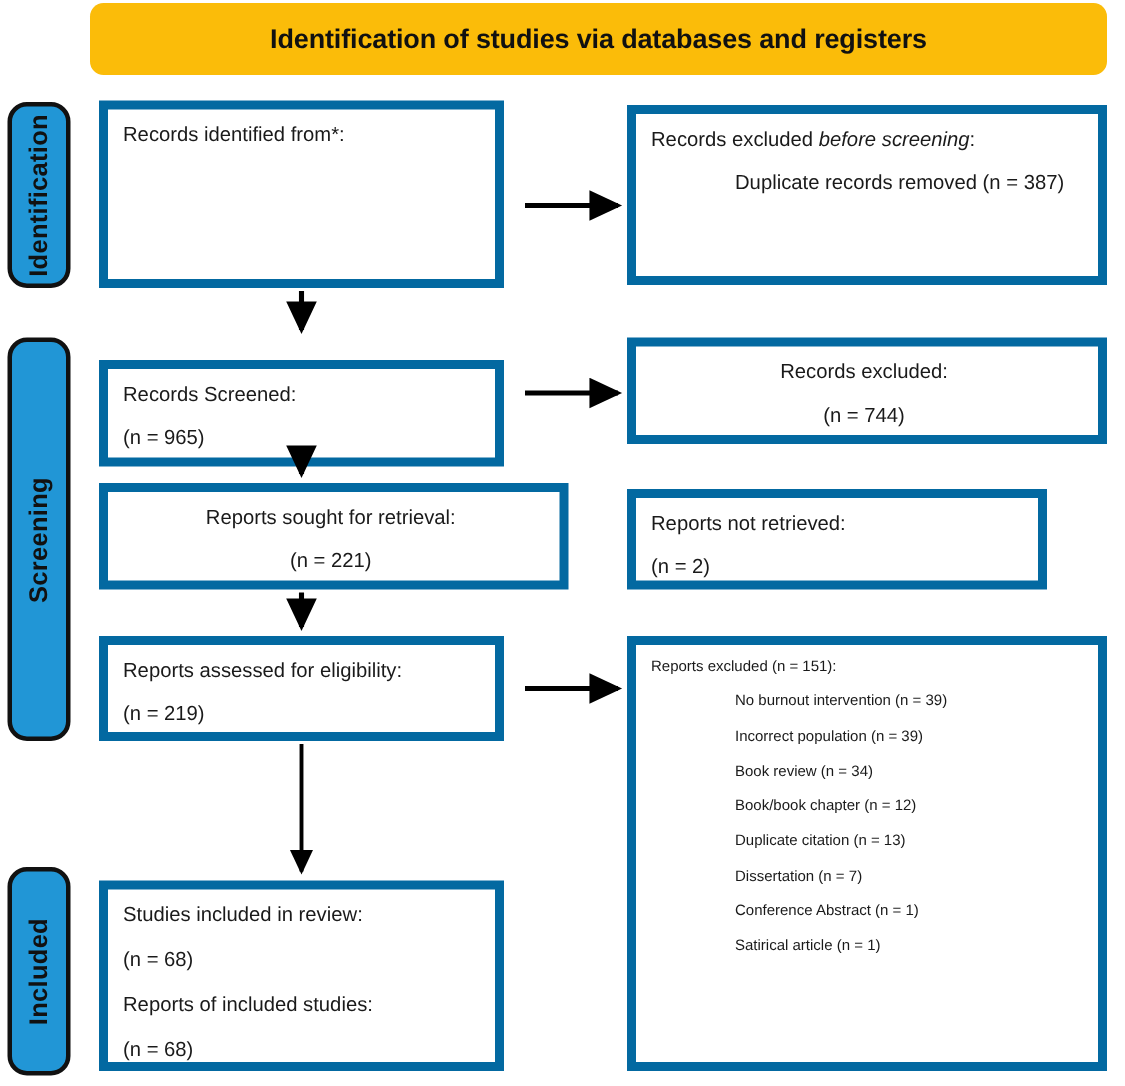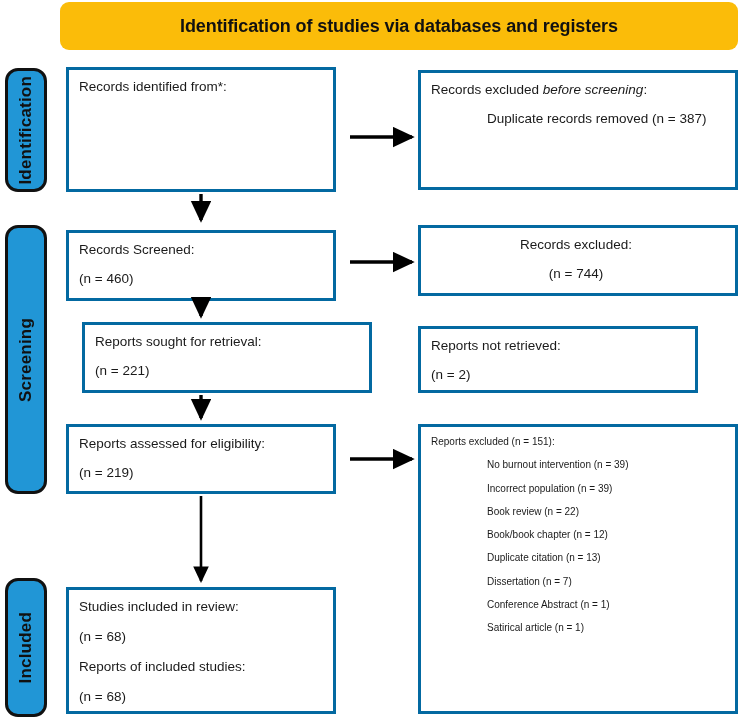--- a/index.html
+++ b/index.html
@@ -63,41 +63,41 @@
     letter-spacing: 0.2px;
     white-space: nowrap;
   }
   #tab-identification { top: 68px;  height: 124px; }
   #tab-screening     { top: 225px; height: 269px; }
   #tab-included      { top: 578px; height: 139px; }
 
   
   .flow-box {
     position: absolute;
-    border: 3px solid #0369a1;
+    border: 6px solid #0369a1;
     background: #ffffff;
     box-sizing: border-box;
     padding: 9px 14px 8px 10px;
   }
   .flow-box .line {
     font-size: 13.5px;
     color: #1a1a1a;
     line-height: 1.18;
     margin: 0 0 13px 0;
     white-space: nowrap;
   }
   .flow-box .line:last-child { margin-bottom: 0; }
   .line.indent { padding-left: 54px; }
   .line.indent-sm { padding-left: 56px; }
   .em { font-style: italic; }
 
   
   #box-records-identified { left: 66px; top: 67px;  width: 270px; height: 125px; }
-  #box-records-screened   { left: 66px; top: 230px; width: 270px; height: 71px; }
-  #box-reports-sought     { left: 82px; top: 322px; width: 290px; height: 71px; }
+  #box-records-screened   { left: 66px; top: 240px; width: 270px; height: 71px; }
+  #box-reports-sought     { left: 66px; top: 322px; width: 313px; height: 71px; text-align: center; }
   #box-reports-assessed   { left: 66px; top: 424px; width: 270px; height: 70px; }
   #box-studies-included   { left: 66px; top: 587px; width: 270px; height: 127px; }
 
   
   #box-records-removed    { left: 418px; top: 70px;  width: 320px; height: 120px; }
   #box-records-excluded   { left: 418px; top: 225px; width: 320px; height: 71px; text-align: center; }
   #box-reports-notretr    { left: 418px; top: 326px; width: 280px; height: 67px; }
   #box-reports-excluded   { left: 418px; top: 424px; width: 320px; height: 290px; padding-top: 9px; }
 
   #box-studies-included .line { margin-bottom: 14px; }
@@ -131,21 +131,21 @@
   <div class="stage-tab" id="tab-included">
     <span class="stage-tab-label">Included</span>
   </div>
 
   <div class="flow-box" id="box-records-identified">
     <p class="line">Records identified from*:</p>
   </div>
 
   <div class="flow-box" id="box-records-screened">
     <p class="line">Records Screened:</p>
-    <p class="line">(n = 460)</p>
+    <p class="line">(n = 965)</p>
   </div>
 
   <div class="flow-box" id="box-reports-sought">
     <p class="line">Reports sought for retrieval:</p>
     <p class="line">(n = 221)</p>
   </div>
 
   <div class="flow-box" id="box-reports-assessed">
     <p class="line">Reports assessed for eligibility:</p>
     <p class="line">(n = 219)</p>
@@ -171,21 +171,21 @@
   <div class="flow-box" id="box-reports-notretr">
     <p class="line">Reports not retrieved:</p>
     <p class="line">(n = 2)</p>
   </div>
 
   <div class="flow-box" id="box-reports-excluded">
     <p class="line">Reports excluded (n = 151):</p>
     <div id="reason-list">
         <p class="line indent">No burnout intervention (n = 39)</p>
         <p class="line indent">Incorrect population (n = 39)</p>
-        <p class="line indent">Book review (n = 22)</p>
+        <p class="line indent">Book review (n = 34)</p>
         <p class="line indent">Book/book chapter (n = 12)</p>
         <p class="line indent">Duplicate citation (n = 13)</p>
         <p class="line indent">Dissertation (n = 7)</p>
         <p class="line indent">Conference Abstract (n = 1)</p>
         <p class="line indent">Satirical article (n = 1)</p>
       </div>
   </div>
 
   <svg id="arrow-layer" viewBox="0 0 750 724">
     <defs>

